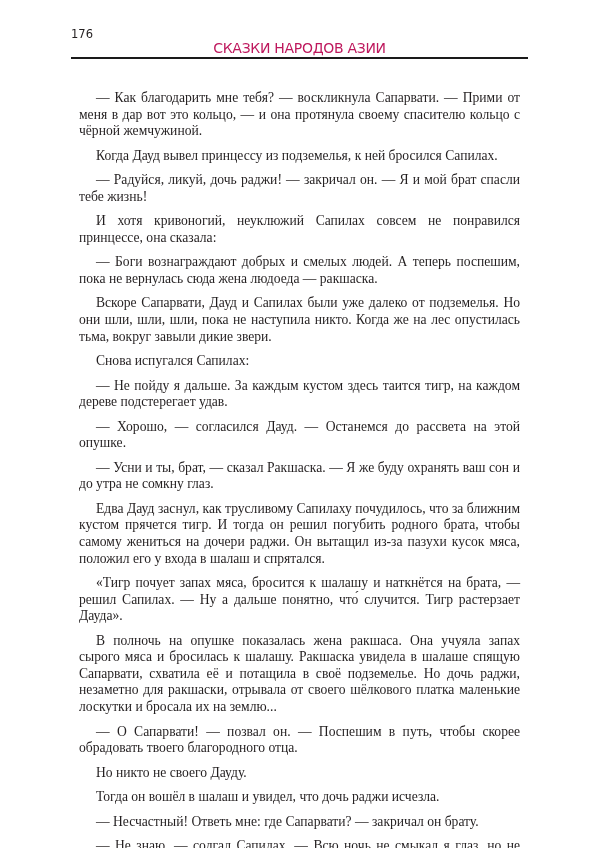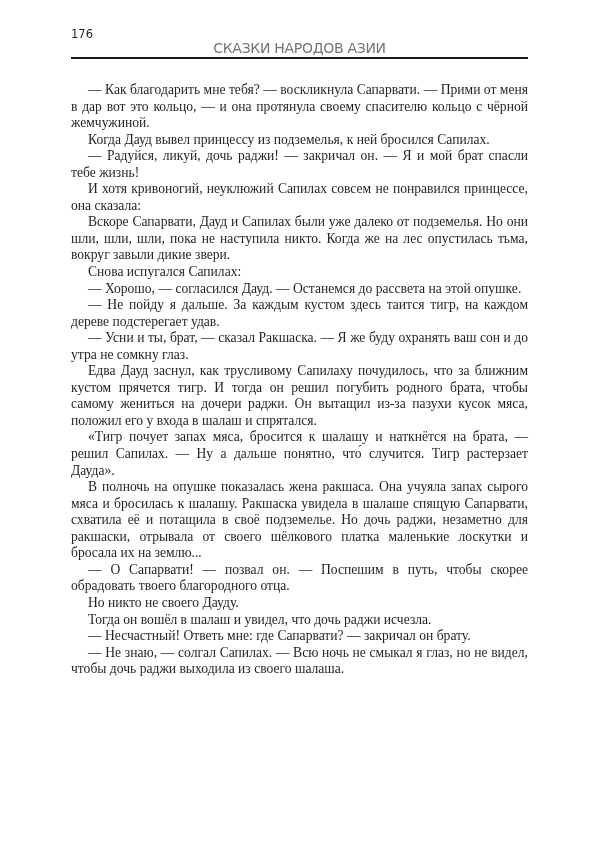--- a/index.html
+++ b/index.html
@@ -10,46 +10,47 @@
   .header {
     position: absolute; left: 71px; top: 38px; width: 457px; height: 19px;
     border-bottom: 2px solid #1a1a1a;
   }
   .page-num {
     position: absolute; left: 0; bottom: 16px;
     font-family: "DejaVu Sans", sans-serif; font-size: 11.5px; color: #231f20;
   }
   .running-title {
     position: absolute; left: 0; right: 0; bottom: 1px; text-align: center;
-    font-family: "DejaVu Sans", sans-serif; font-size: 14px; letter-spacing: -0.3px; color: #737373;
+    font-family: "DejaVu Sans", sans-serif; font-size: 14px; letter-spacing: -0.3px; color: #be185d;
   }
   .body-text {
     position: absolute; left: 71px; top: 82px; width: 457px;
     font-family: "Liberation Serif", serif; font-size: 13.6px; line-height: 16.55px;
     text-align: justify; hyphens: manual;
   }
-  .body-text p { margin: 0; text-indent: 17px; }
+  .body-text p { margin: 8px; text-indent: 17px; }
 </style>
 </head>
 <body>
 
 <div class="header">
   <span class="page-num">176</span>
   <span class="running-title">СКАЗКИ НАРОДОВ АЗИИ</span>
 </div>
 
 <div class="body-text">
   <p>— Как благодарить мне тебя? — воскликнула Сапарвати. — Прими от меня в дар вот это кольцо, — и она протянула своему спасителю кольцо с чёрной жемчужиной.</p>
   <p>Когда Дауд вывел принцессу из подземелья, к ней бросился Сапилах.</p>
   <p>— Радуйся, ликуй, дочь раджи! — закричал он. — Я и мой брат спасли тебе жизнь!</p>
   <p>И хотя кривоногий, неуклюжий Сапилах совсем не понравился принцессе, она сказала:</p>
+  <p>— Боги вознаграждают добрых и смелых людей. А теперь поспешим, пока не вернулась сюда жена людоеда — ракшаска.</p>
   <p>Вскоре Сапарвати, Дауд и Сапилах были уже далеко от подземелья. Но они шли, шли, шли, пока не наступила никто. Когда же на лес опустилась тьма, вокруг завыли дикие звери.</p>
   <p>Снова испугался Сапилах:</p>
+  <p>— Не пойду я дальше. За каждым кустом здесь таится тигр, на каждом дереве подстерегает удав.</p>
   <p>— Хорошо, — согласился Дауд. — Останемся до рассвета на этой опушке.</p>
-  <p>— Не пойду я дальше. За каждым кустом здесь таится тигр, на каждом дереве подстерегает удав.</p>
   <p>— Усни и ты, брат, — сказал Ракшаска. — Я же буду охранять ваш сон и до утра не сомкну глаз.</p>
   <p>Едва Дауд заснул, как трусливому Сапилаху почудилось, что за ближним кустом прячется тигр. И тогда он решил погубить родного брата, чтобы самому жениться на дочери раджи. Он вытащил из-за пазухи кусок мяса, положил его у входа в шалаш и спрятался.</p>
   <p>«Тигр почует запах мяса, бросится к шалашу и наткнётся на брата, — решил Сапилах. — Ну а дальше понятно, что́ случится. Тигр растерзает Дауда».</p>
   <p>В полночь на опушке показалась жена ракшаса. Она учуяла запах сырого мяса и бросилась к шалашу. Ракшаска увидела в шалаше спящую Сапарвати, схватила её и потащила в своё подземелье. Но дочь раджи, незаметно для ракшаски, отрывала от своего шёлкового платка маленькие лоскутки и бросала их на землю...</p>
   <p>— О Сапарвати! — позвал он. — Поспешим в путь, чтобы скорее обрадовать твоего благородного отца.</p>
   <p>Но никто не своего Дауду.</p>
   <p>Тогда он вошёл в шалаш и увидел, что дочь раджи исчезла.</p>
   <p>— Несчастный! Ответь мне: где Сапарвати? — закричал он брату.</p>
   <p>— Не знаю, — солгал Сапилах. — Всю ночь не смыкал я глаз, но не видел, чтобы дочь раджи выходила из своего шалаша.</p>
 </div>

